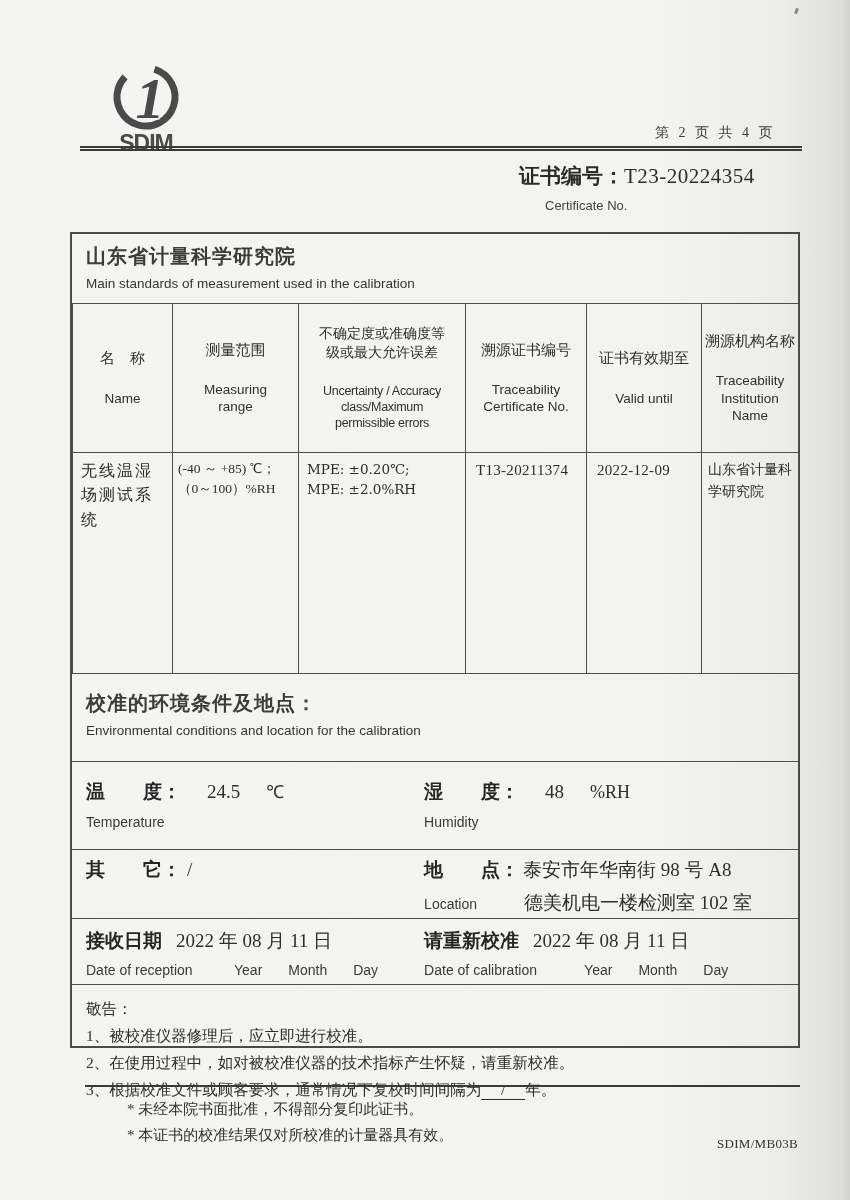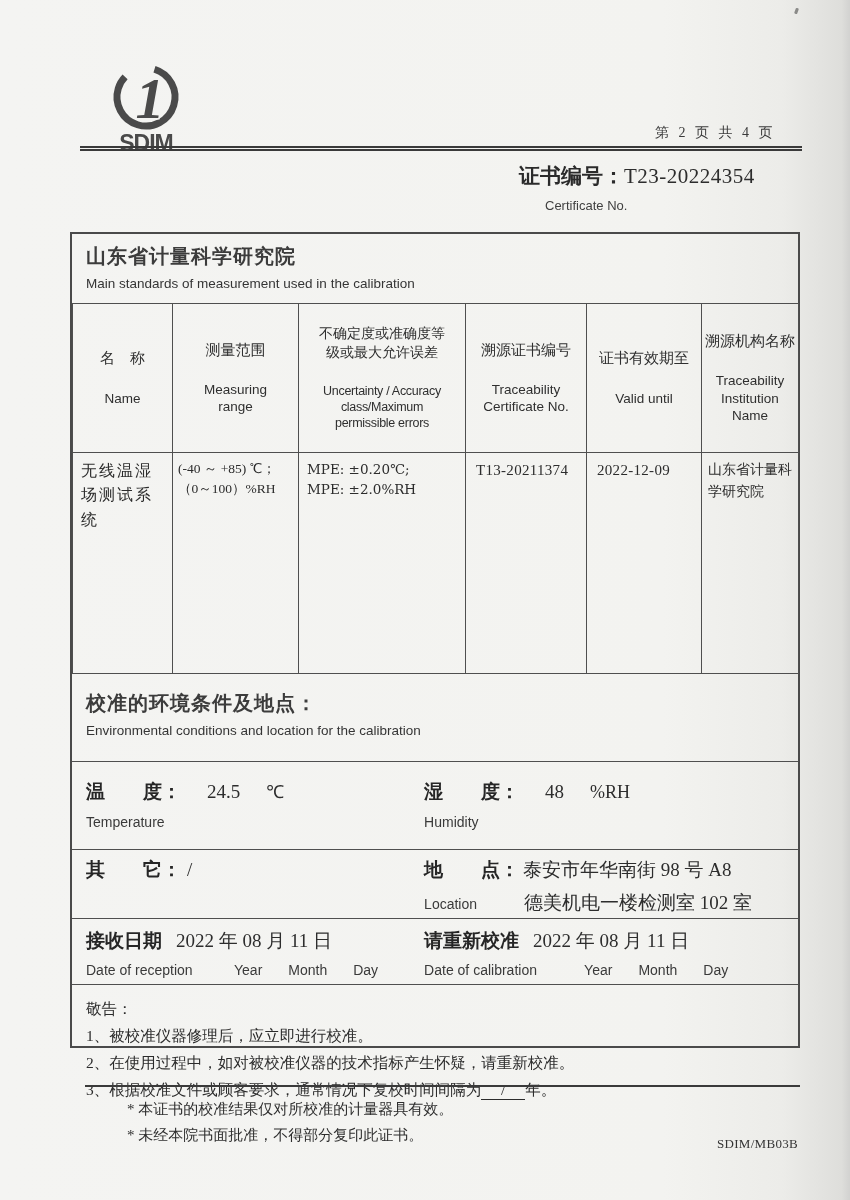--- a/index.html
+++ b/index.html
@@ -241,17 +241,17 @@
       <div>1、被校准仪器修理后，应立即进行校准。</div>
       <div>2、在使用过程中，如对被校准仪器的技术指标产生怀疑，请重新校准。</div>
       <div>
         <span>3、根据校准文件或顾客要求，通常情况下复校时间间隔为</span><span class="blank">/</span><span>年。</span>
       </div>
     </section>
   </div>
 
   <div class="footer-rule"></div>
   <div class="footer-notes">
+    <div>* 未经本院书面批准，不得部分复印此证书。</div>
     <div>* 本证书的校准结果仅对所校准的计量器具有效。</div>
-    <div>* 未经本院书面批准，不得部分复印此证书。</div>
   </div>
   <div class="form-code">SDIM/MB03B</div>
 </div>
 
 </body></html>

